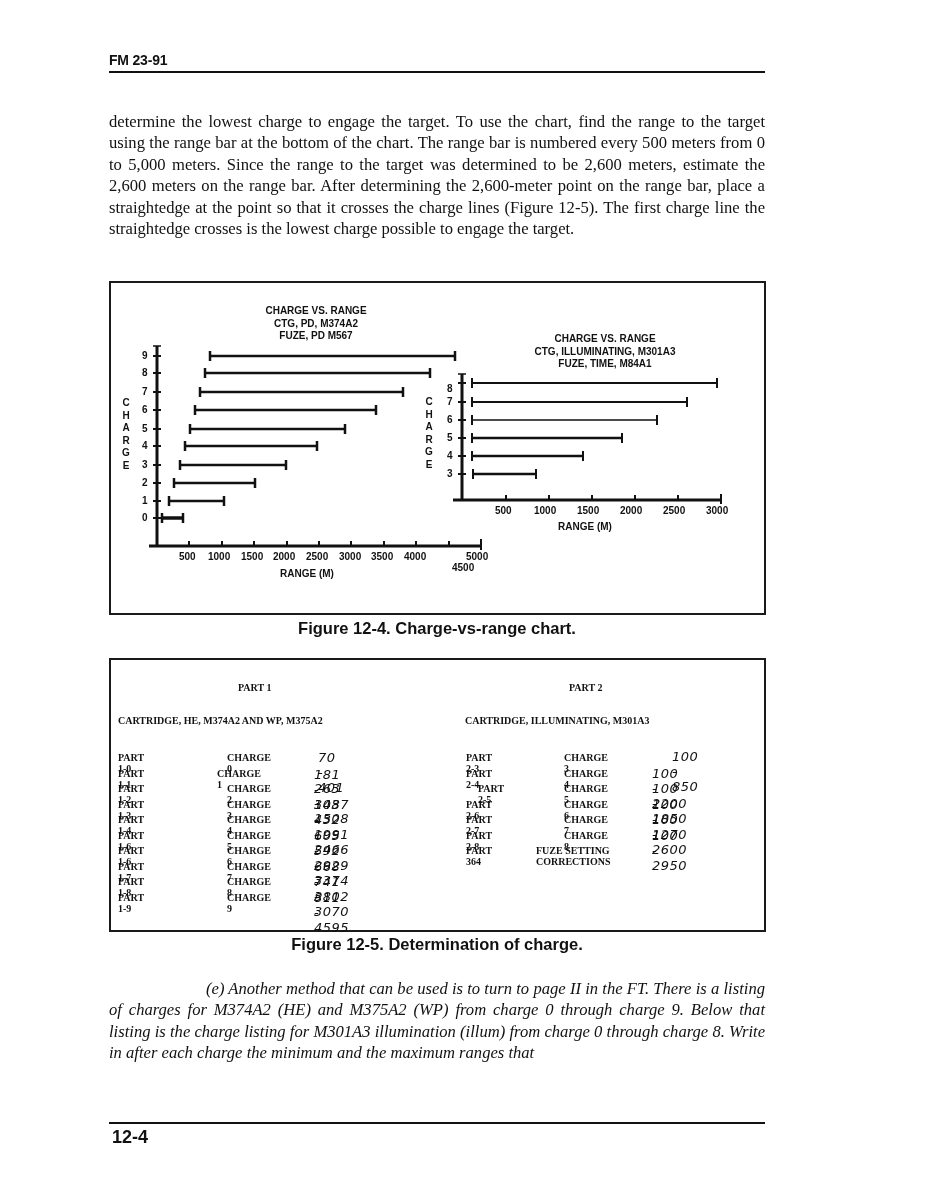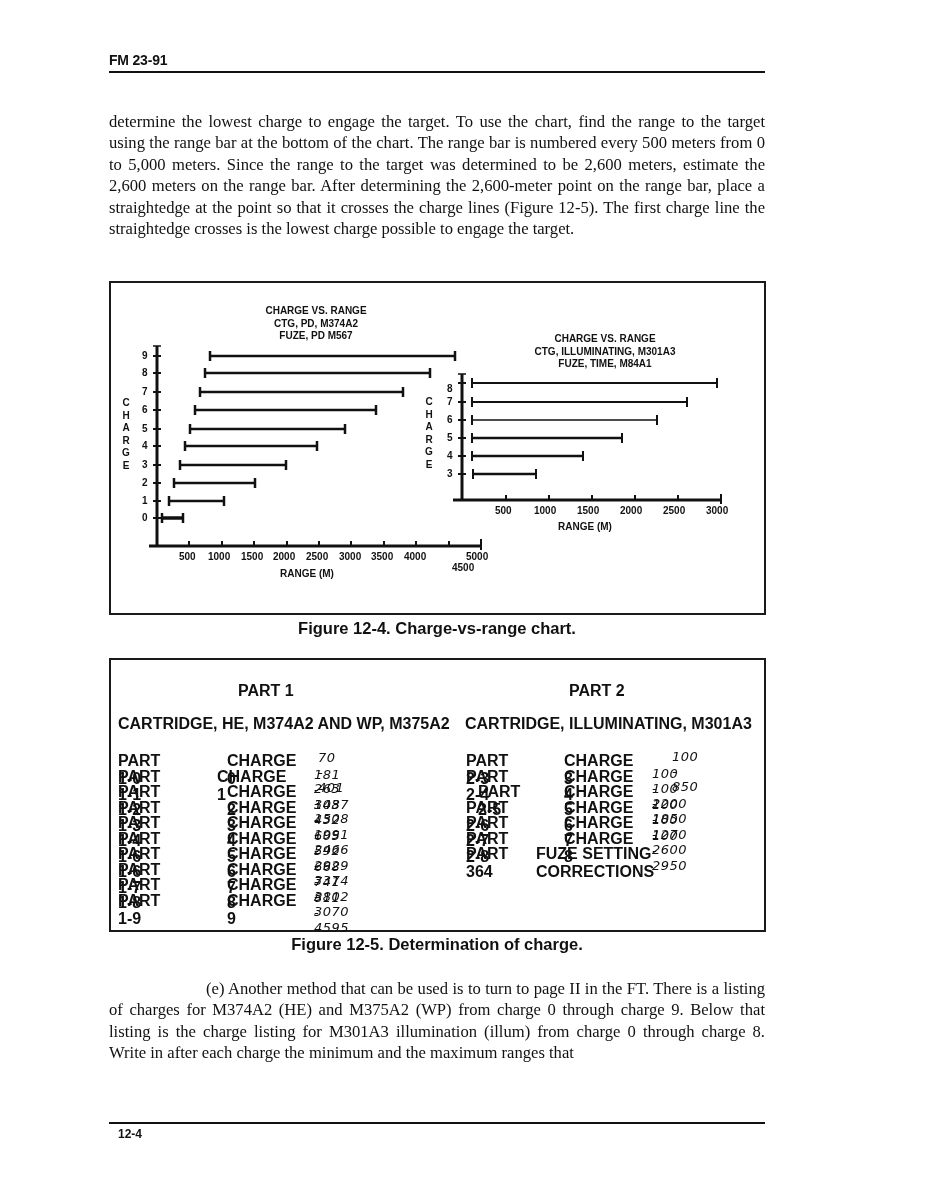--- a/index.html
+++ b/index.html
@@ -7,23 +7,23 @@
   .abs { position: absolute; }
   .hdr { left: 109px; top: 52px; font-family: "Liberation Sans", sans-serif; font-weight: bold; font-size: 14px; letter-spacing: -0.2px; }
   .rule { left: 109px; width: 656px; height: 2px; background: #111; }
   .para { left: 109px; width: 656px; font-family: "Liberation Serif", serif; font-size: 16.6px; line-height: 21.4px; text-align: justify; }
   .para.indent { text-indent: 97px; }
   .frame { border: 2px solid #1a1a1a; box-sizing: border-box; }
   .cap { font-family: "Liberation Sans", sans-serif; font-weight: bold; font-size: 16.5px; text-align: center; width: 656px; left: 109px; }
   .chart-title { font-family: "Liberation Sans", sans-serif; font-weight: bold; font-size: 10px; text-align: center; line-height: 12.5px; }
   .tick-label { font-family: "Liberation Sans", sans-serif; font-weight: bold; font-size: 10px; }
   .ylabel-letter { font-family: "Liberation Sans", sans-serif; font-weight: bold; font-size: 10px; text-align: center; line-height: 12.5px; width: 10px; }
-  .tbl { font-family: Liberation Sans, sans-serif; font-weight: bold; font-size: 16px; }
+  .tbl { font-family: Liberation Serif, serif; font-weight: bold; font-size: 10px; }
   .hand { font-family: "DejaVu Sans", sans-serif; font-style: italic; font-size: 13px; letter-spacing: 0.5px; }
-  .footer { left: 118px; top: 1157px; font-family: "Liberation Sans", sans-serif; font-weight: bold; font-size: 12px; }
+  .footer { left: 112px; top: 1157px; font-family: "Liberation Sans", sans-serif; font-weight: bold; font-size: 18px; }
 </style>
 </head>
 <body>
 
 <div class="abs hdr">FM 23-91</div>
 <div class="abs rule" style="top:71px;"></div>
 
 <div class="abs para" style="top:111px;">determine the lowest charge to engage the target.  To use the chart, find the range to the target using the range bar at the bottom of the chart.  The range bar is numbered every 500 meters from 0 to 5,000 meters.  Since the range to the target was determined to be 2,600 meters, estimate the 2,600 meters on the range bar.  After determining the 2,600-meter point on the range bar, place a straightedge at the point so that it crosses the charge lines (Figure 12-5).  The first charge line the straightedge crosses is the lowest charge possible to engage the target.</div>
 
 <div class="abs frame" style="left:109px; top:281px; width:657px; height:334px;"></div>
@@ -320,16 +320,16 @@
     <span class="abs hand" style="left:186px; top:-2px">100 - 2950</span>
   </div>
   <div style="position:relative; height:15.5px;">
     <span class="abs tbl" style="left:0">PART 364</span>
     <span class="abs tbl" style="left:70px">FUZE SETTING CORRECTIONS</span>
   </div>
 </div>
 
 <div class="abs cap" style="top:935px;">Figure 12-5.  Determination of charge.</div>
 
-<div class="abs para indent" style="top:978px;">(e) Another method that can be used is to turn to page II in the FT.  There is a listing of charges for M374A2 (HE) and M375A2 (WP) from charge 0 through charge 9.  Below that listing is the charge listing for M301A3 illumination (illum) from charge 0 through charge 8.  Write in after each charge the minimum and the maximum ranges that</div>
+<div class="abs para indent" style="top:978px;font-style:italic;">(e) Another method that can be used is to turn to page II in the FT.  There is a listing of charges for M374A2 (HE) and M375A2 (WP) from charge 0 through charge 9.  Below that listing is the charge listing for M301A3 illumination (illum) from charge 0 through charge 8.  Write in after each charge the minimum and the maximum ranges that</div>
 
 <div class="abs rule" style="top:1122px;"></div>
 <div class="abs footer" style="top:1127px;">12-4</div>
 
 </body></html>

